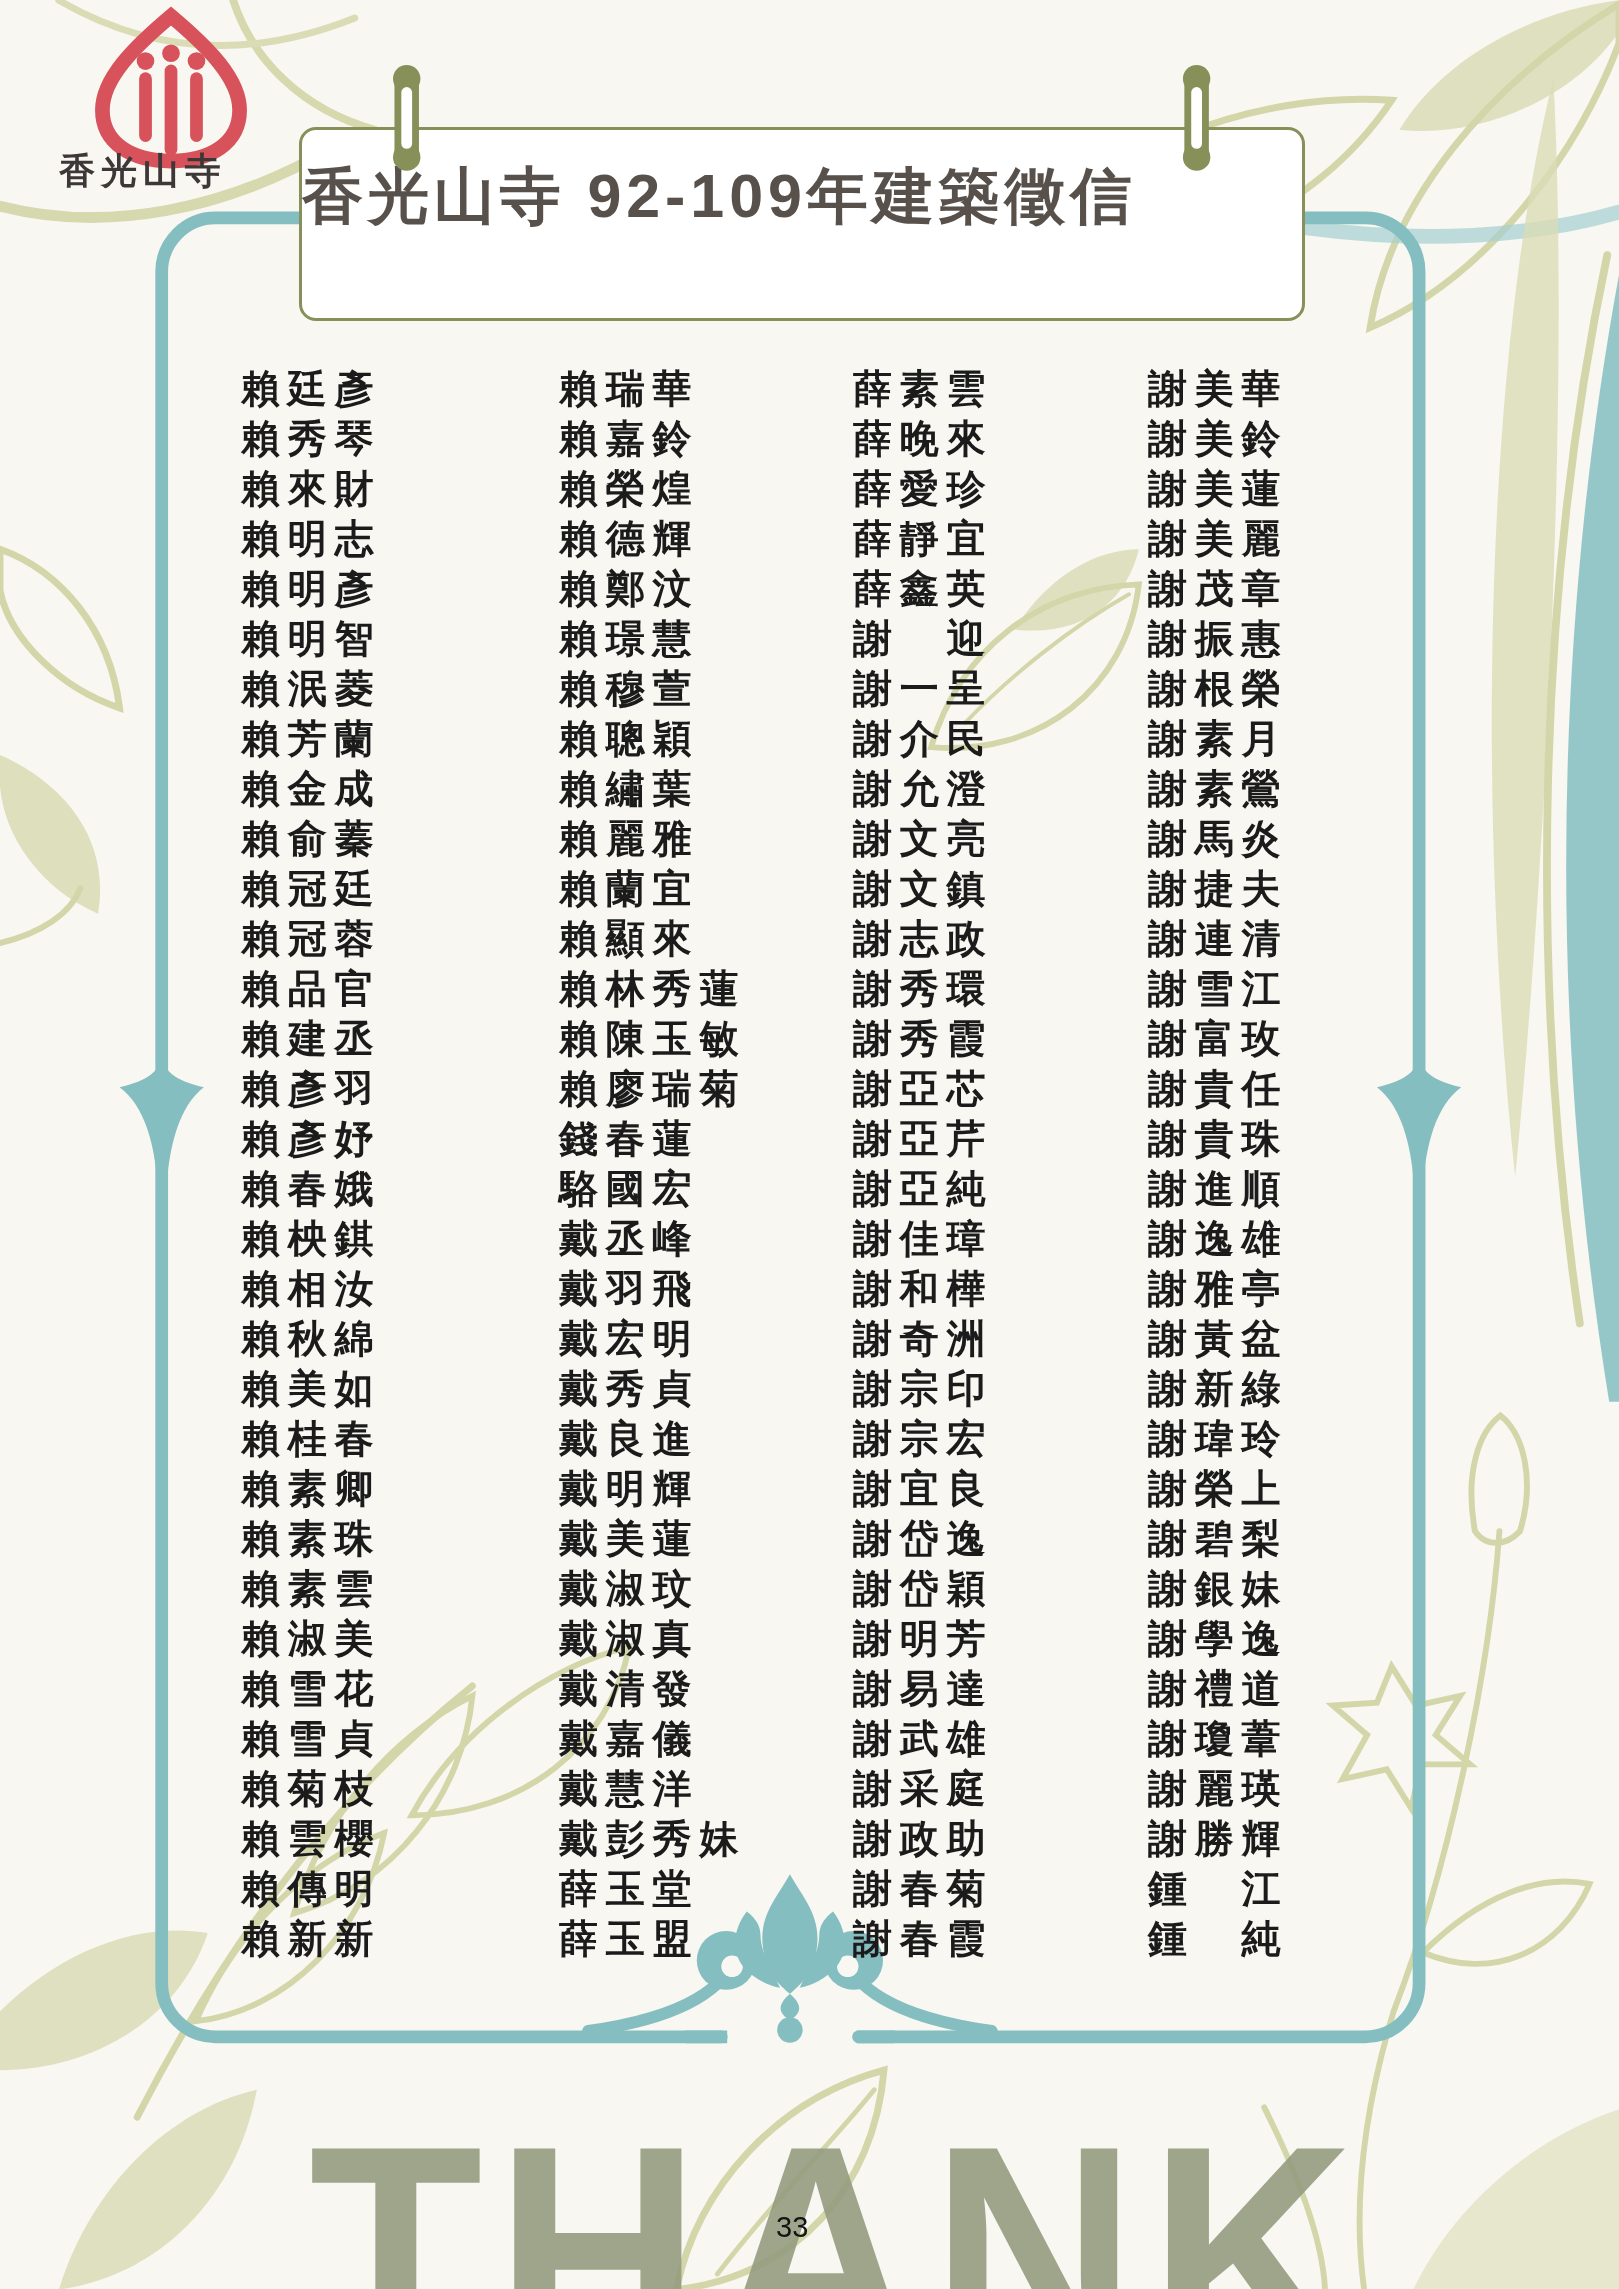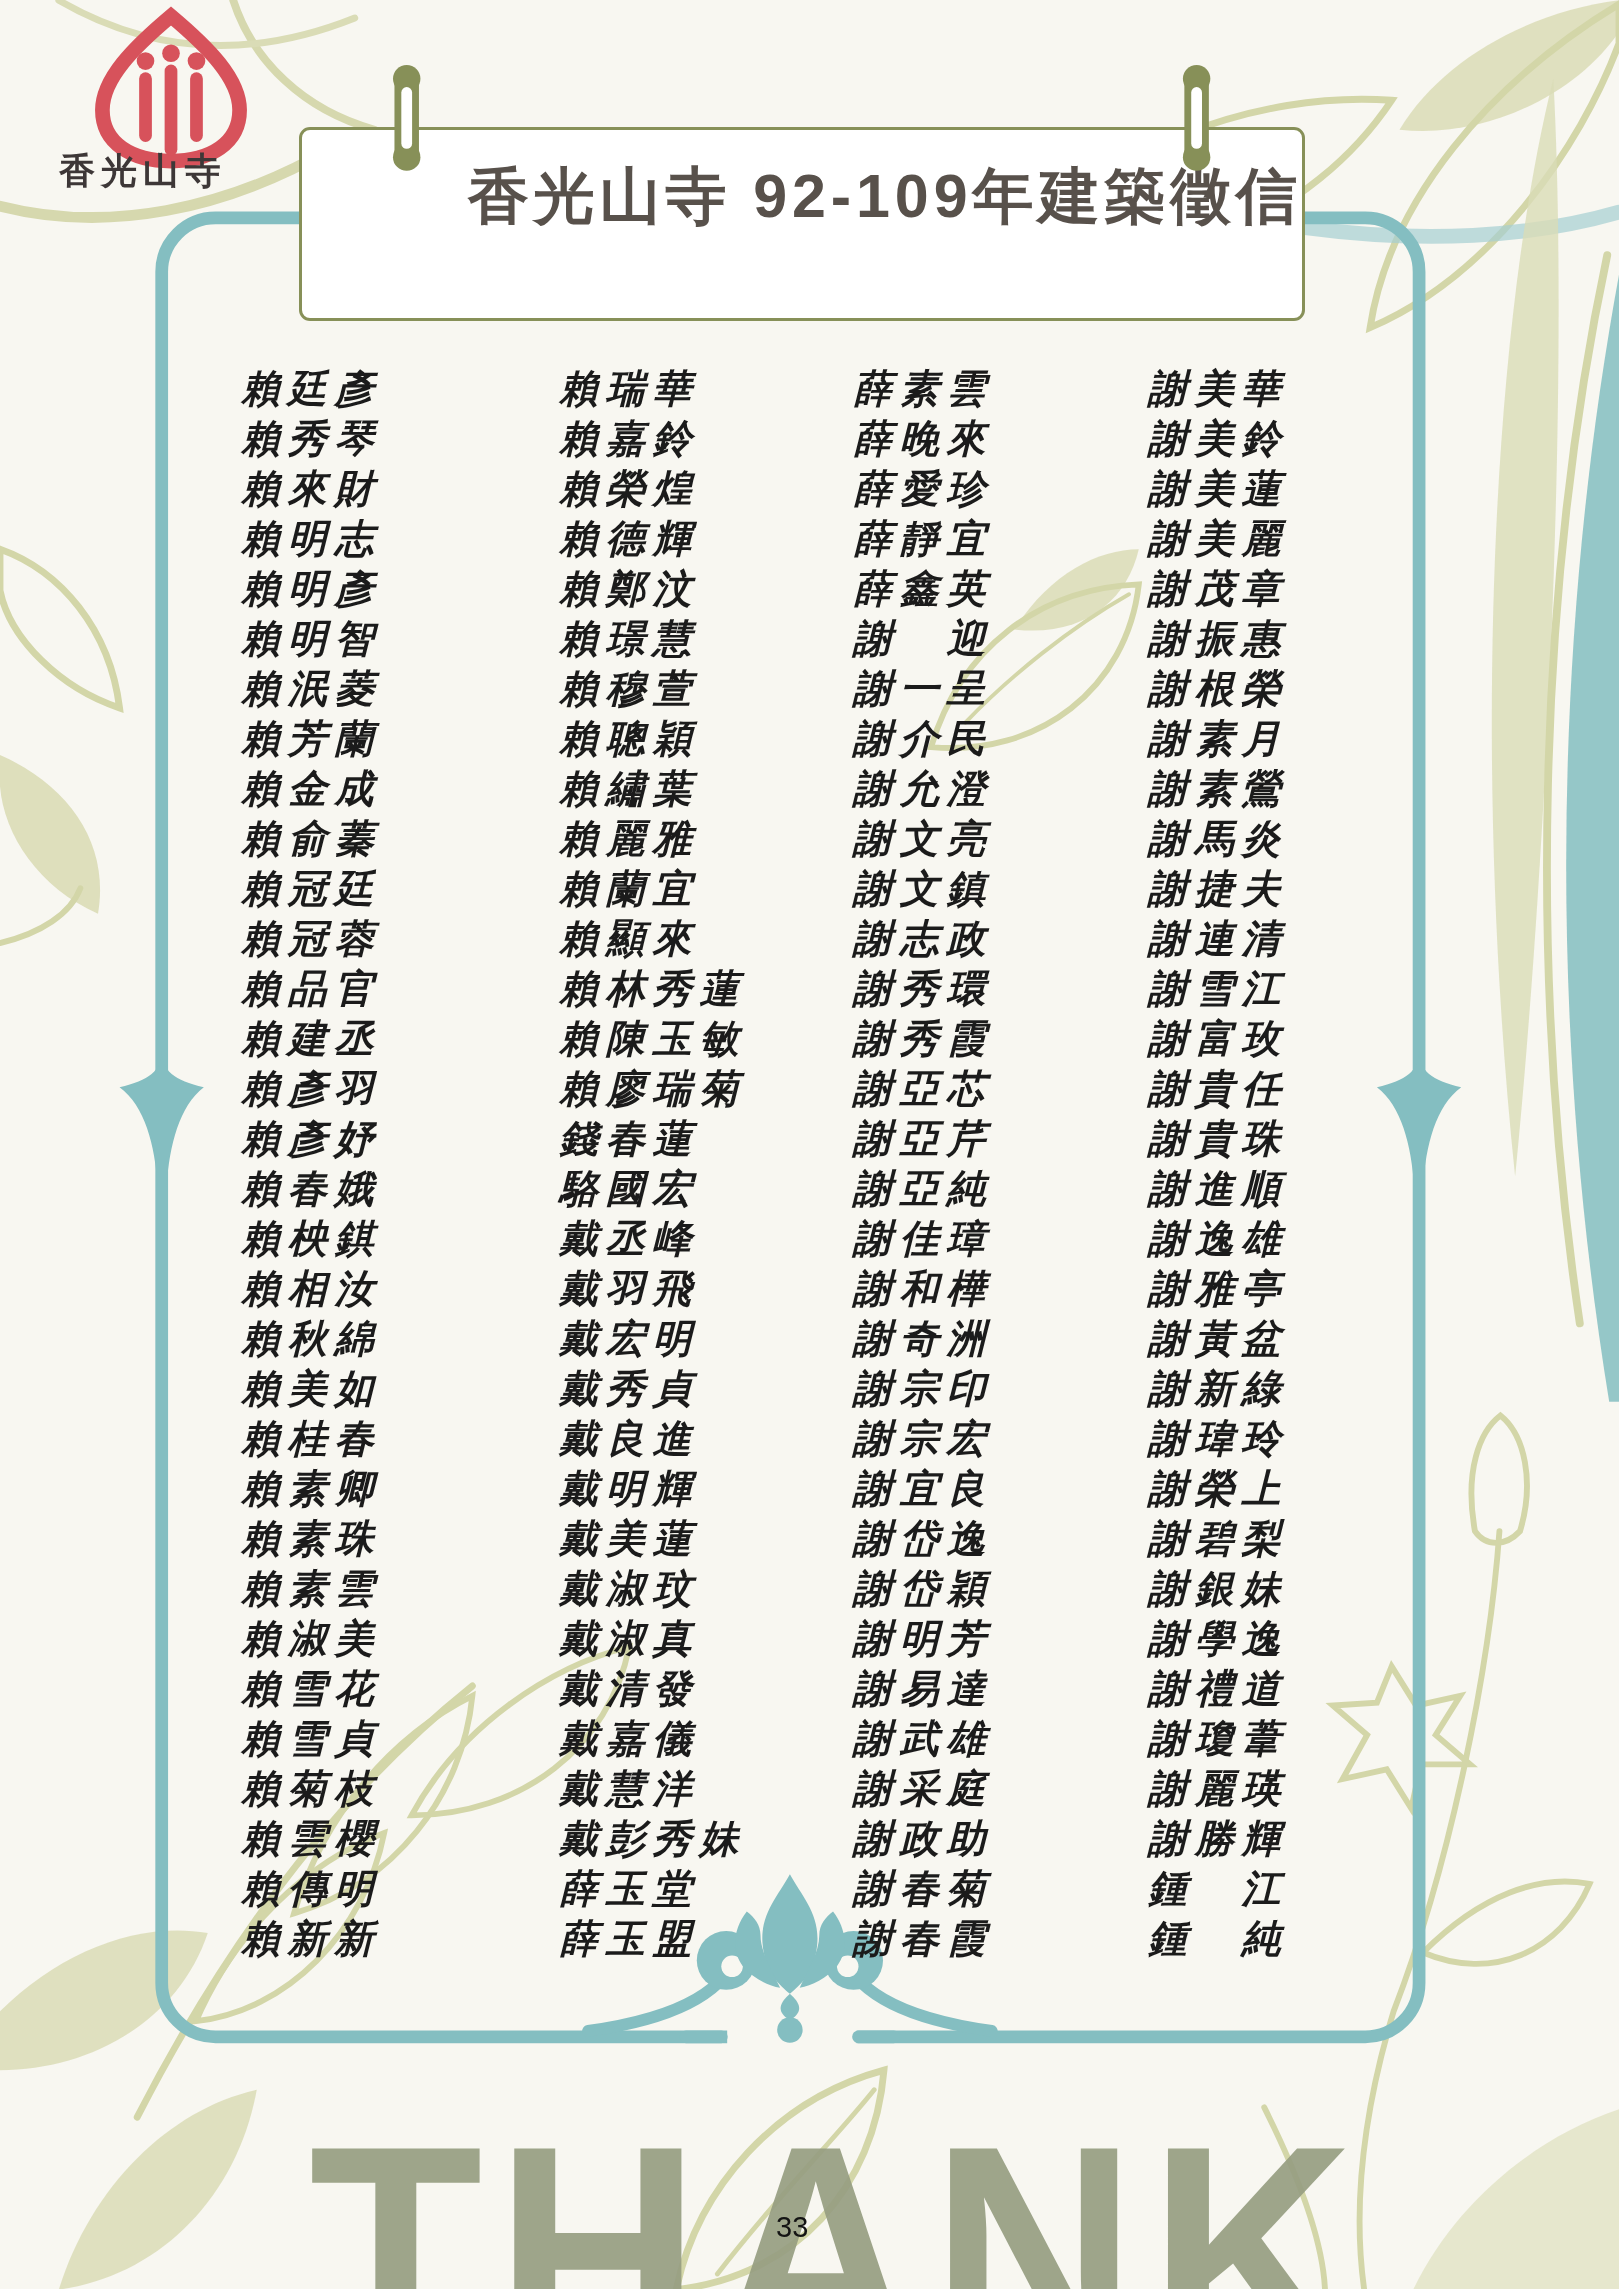--- a/index.html
+++ b/index.html
@@ -7,42 +7,42 @@
     position:relative; width:1619px; height:2290px; overflow:hidden;
     background:#f8f7f1; font-family:"DejaVu Serif","Liberation Serif",serif;
   }
   .layer{position:absolute;left:0;top:0;width:1619px;height:2290px;}
   .z1{z-index:1}.z2{z-index:2}.z4{z-index:4}
   svg{display:block}
 
   
   .title-card{
     position:absolute; left:299px; top:127px; width:1006px; height:194px;
-    background:#ffffff; border:3.9px solid #879058; border-radius:11px;
-    box-sizing:border-box; z-index:3; text-align:right;
+    background:#ffffff; border:3.9px solid #879058; border-radius:17px;
+    box-sizing:border-box; z-index:3; text-align:left;
   }
   .title-card .title{
     margin-top:25.5px; font-family:"Liberation Sans",sans-serif; font-weight:800;
     font-size:61px; letter-spacing:4.9px; color:#58514b; white-space:nowrap;
   }
   .title-card .date{
     margin-top:9.8px; font-family:"Liberation Sans",sans-serif; font-weight:800;
     font-size:33px; letter-spacing:11.8px; color:#58514b;
   }
 
   
   .logo-box{position:absolute;left:73px;top:5.9px;width:196px;height:167px;z-index:4;}
   .logo-text{
     position:absolute;left:59px;top:147px;width:235px;text-align:left;z-index:4;
     font-family:"Liberation Serif","DejaVu Serif",serif;font-weight:600;
     font-size:36px;letter-spacing:5.9px;color:#3d3737;white-space:nowrap;
   }
 
   
-  .donor-col{position:absolute; top:363px; z-index:5;font-style:italic;}
+  .donor-col{position:absolute; top:363px; z-index:5;}
   .donor-col.c0{left:241px}.donor-col.c1{left:559px}.donor-col.c2{left:853px}.donor-col.c3{left:1148px}
   .donor-cell{
     height:50px; line-height:50px; font-size:39px; letter-spacing:7.8px;
     color:#1b1b1b; font-weight:600; white-space:nowrap;
     font-family:"DejaVu Serif","Liberation Serif",serif;
   }
 
   
   .thank{
     position:absolute; left:309px; top:2076px; z-index:2;

